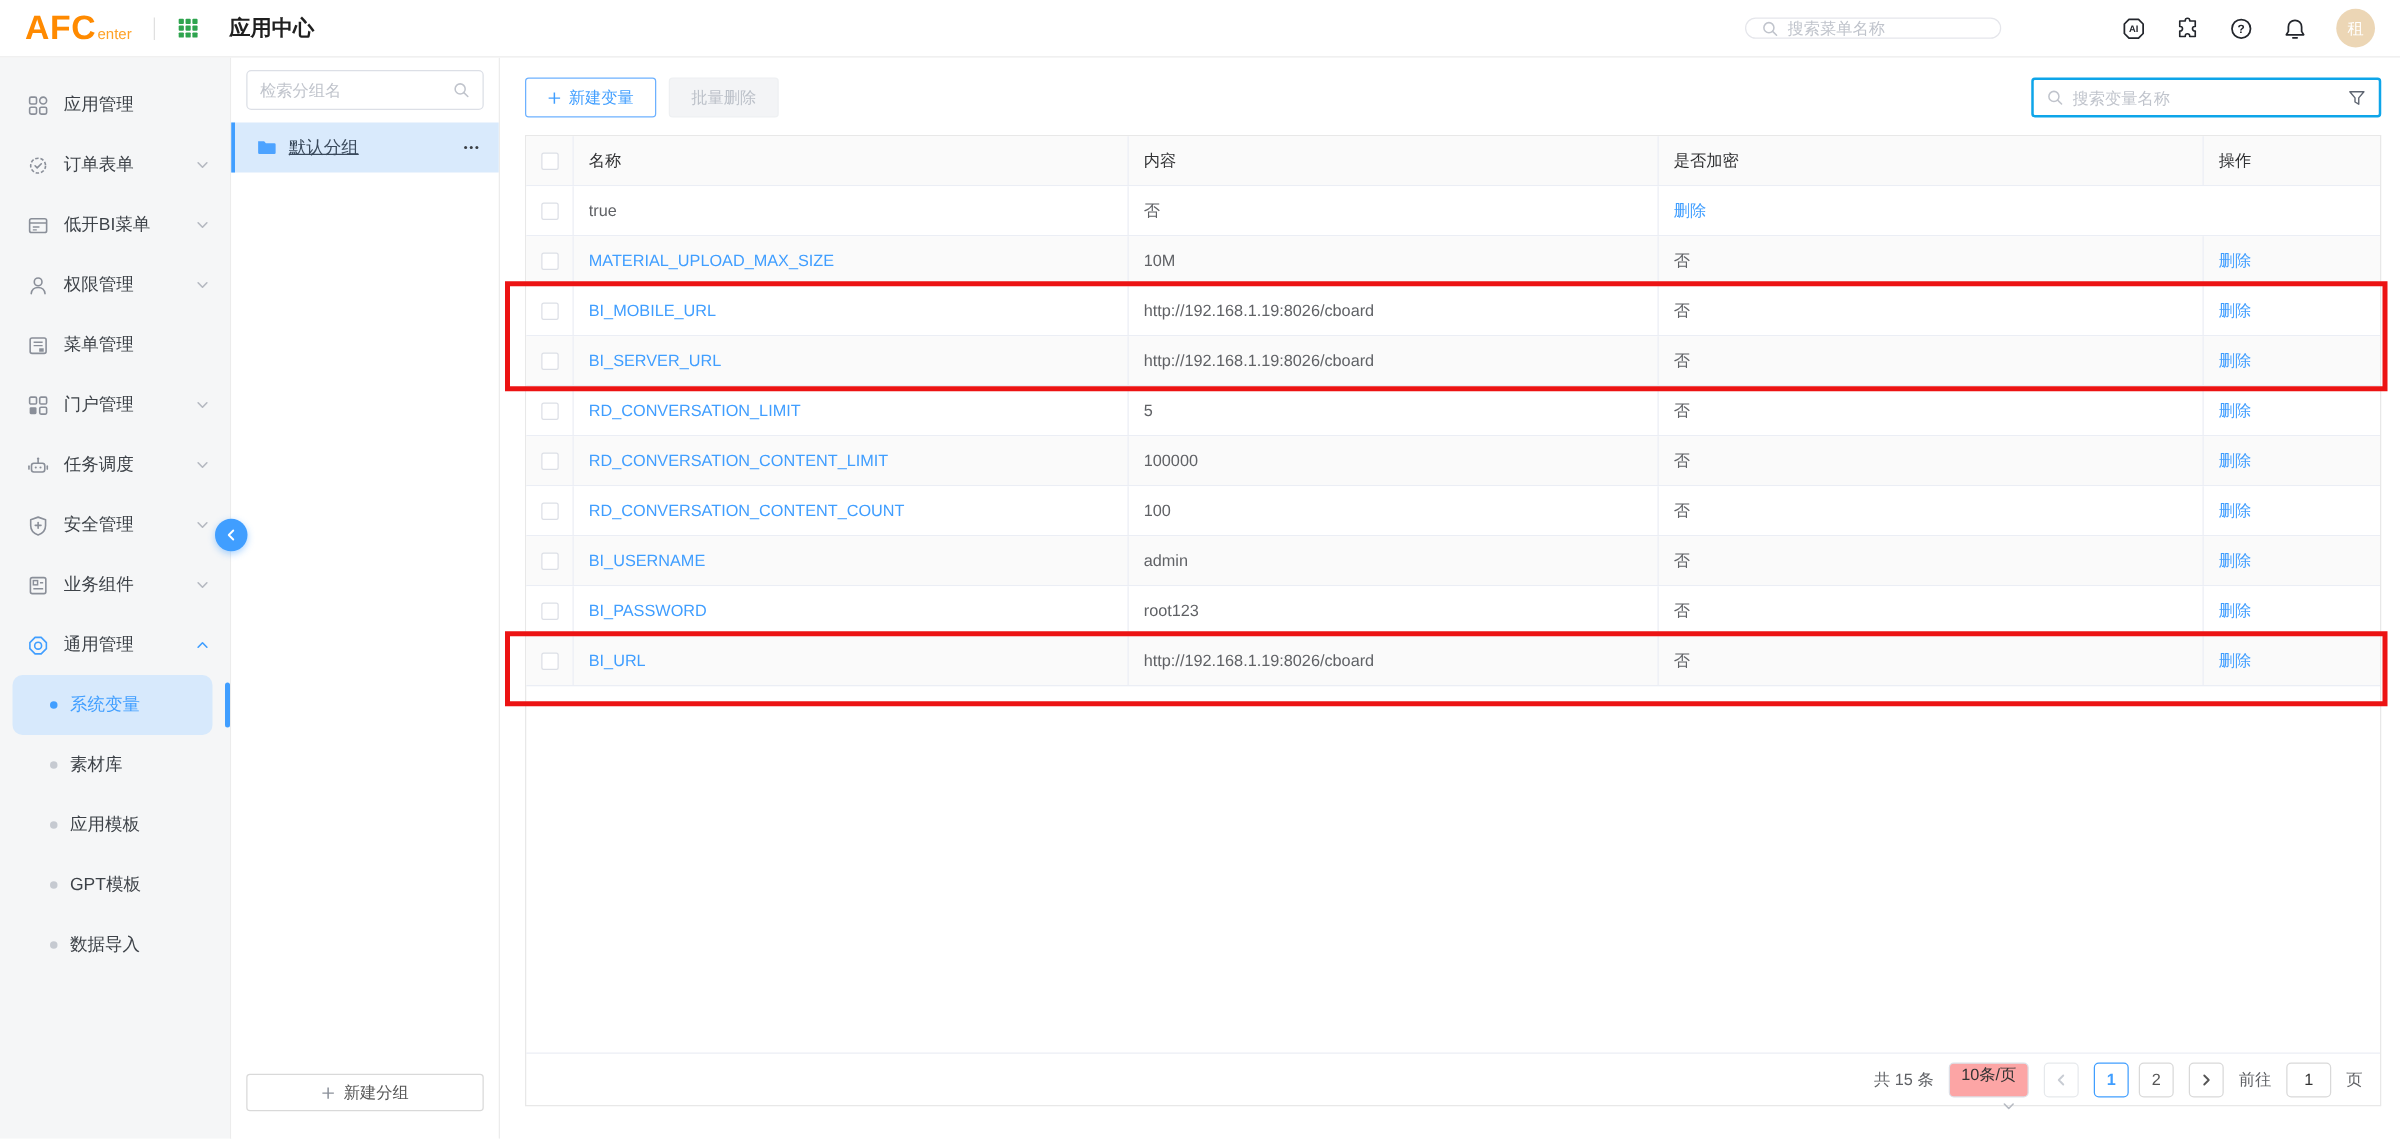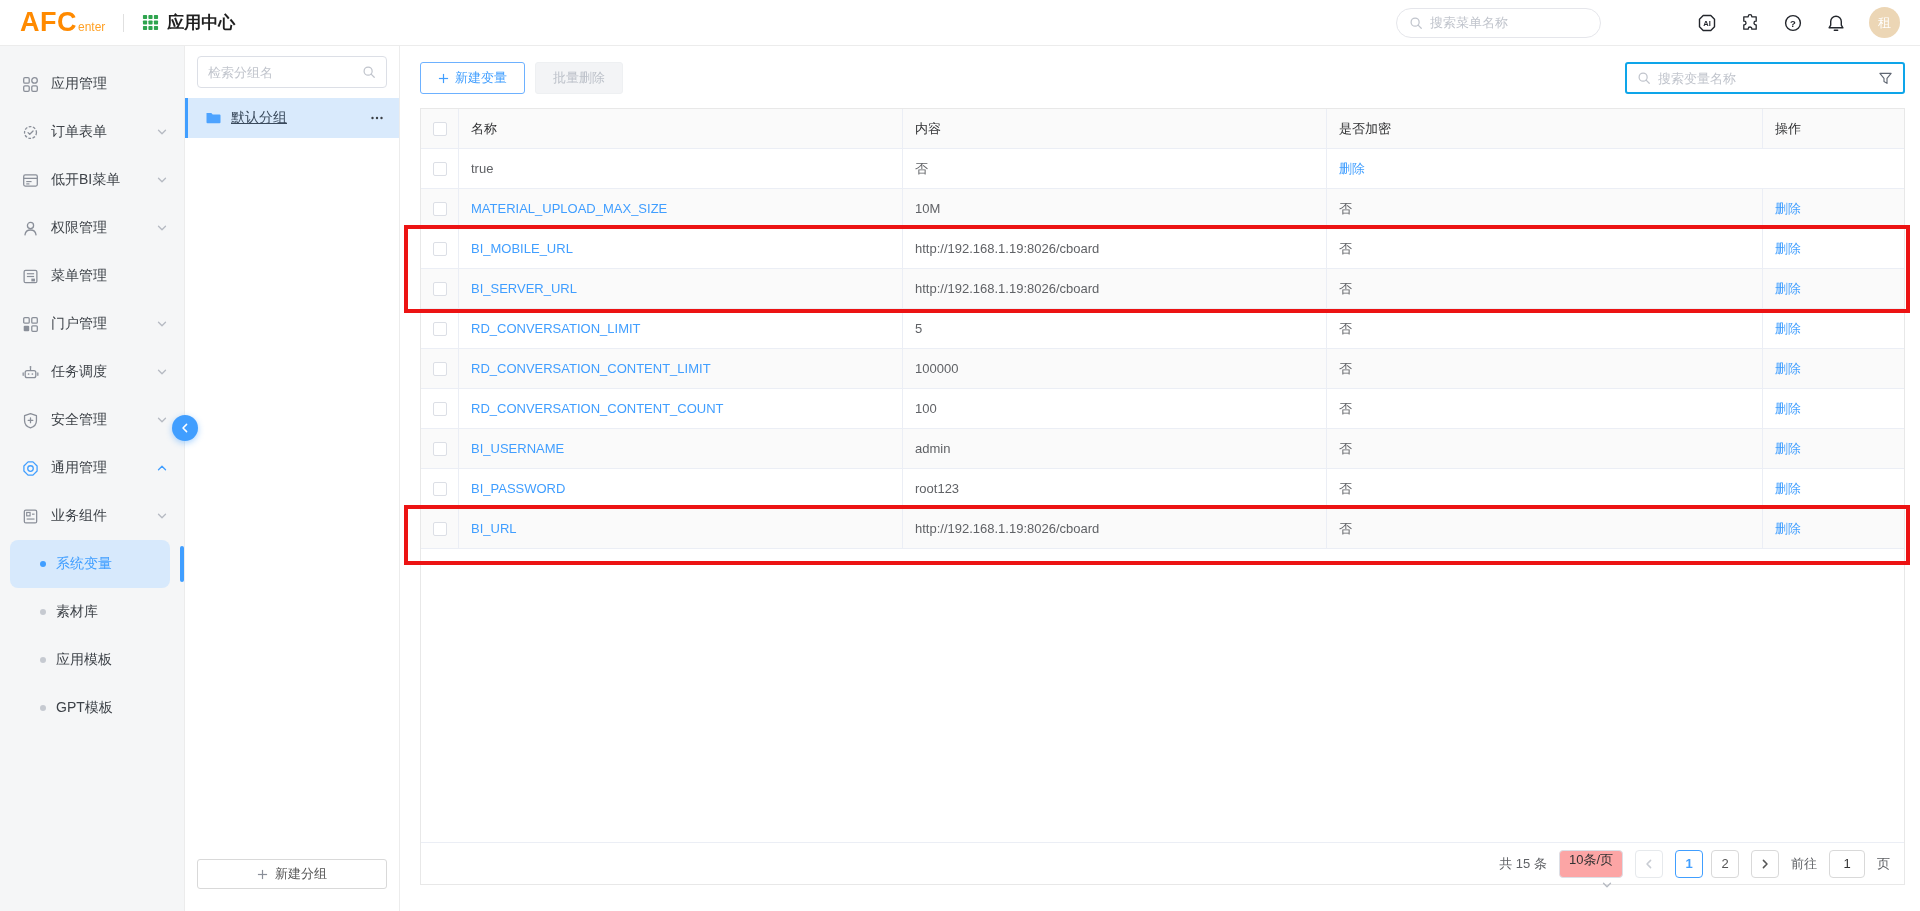--- a/index.html
+++ b/index.html
@@ -7,24 +7,24 @@
   input{outline:none;border:none;background:transparent;}
   input::placeholder{color:#c0c4cc;}
   button{cursor:pointer;}
 
   
   .header{height:46px;background:#fff;border-bottom:1px solid #ececec;display:flex;align-items:center;padding:0 20px;position:relative;z-index:6;}
   .logo{display:flex;align-items:baseline;cursor:pointer;}
   .logo-main{font-size:27px;font-weight:800;color:#ff8a00;letter-spacing:.5px;line-height:1;}
   .logo-sub{font-size:12px;font-weight:400;color:#ffa126;margin-left:1px;}
   .vdiv{width:1px;height:18px;background:#e0e0e0;margin:0 18px;}
-  .title-block{display:flex;align-items:center;gap:8px;}
+  .title-block{display:flex;align-items:center;gap:24px;}
   .app-title{font-size:17px;font-weight:700;color:#1f1f1f;}
   .hspacer{flex:1;}
-  .hsearch{width:205px;height:30px;border:1px solid #e5e6eb;border-radius:16px;display:flex;align-items:center;gap:7px;padding:0 12px;color:#c0c4cc;background:#fff;}
+  .hsearch{width:205px;height:17px;border:1px solid #e5e6eb;border-radius:16px;display:flex;align-items:center;gap:7px;padding:0 12px;color:#c0c4cc;background:#fff;}
   .hsearch input{flex:1;font-size:13px;color:#333;min-width:0;}
   .hicons{display:flex;align-items:center;gap:23px;margin-left:96px;color:#23262c;}
   .hicon{display:flex;cursor:pointer;}
   .avatar{width:31px;height:31px;border-radius:50%;background:#ecd6b5;color:#fff;font-size:13px;display:flex;align-items:center;justify-content:center;cursor:pointer;}
 
   
   .layout{display:flex;height:865px;}
 
   
   .sidebar{width:185px;background:#f5f6f7;border-right:1px solid #ececec;padding-top:14px;flex-shrink:0;position:relative;}
@@ -258,67 +258,71 @@
               <line x1="5.8" y1="7.8" x2="10.2" y2="7.8" stroke="currentColor" stroke-width="1.2" stroke-linecap="round"></line>
             </svg>
           </span>
           <span class="s-label">安全管理</span>
           <span class="s-chev">
             <svg width="12" height="12" viewBox="0 0 12 12">
               <polyline points="2.5,4.2 6,7.8 9.5,4.2" fill="none" stroke="currentColor" stroke-width="1.3" stroke-linecap="round" stroke-linejoin="round"></polyline>
             </svg>
           </span>
         </div>
-        <div class="side-item active">
-          <span class="s-icon">
-            <svg width="17" height="17" viewBox="0 0 16 16">
-              <polygon points="5.7,1.8 10.3,1.8 14.2,5.7 14.2,10.3 10.3,14.2 5.7,14.2 1.8,10.3 1.8,5.7" fill="none" stroke="currentColor" stroke-width="1.2" stroke-linejoin="round"></polygon>
-              <circle cx="8" cy="8" r="2.6" fill="none" stroke="currentColor" stroke-width="1.2"></circle>
-            </svg>
-          </span>
-          <span class="s-label">通用管理</span>
-          <span class="s-chev">
-            <svg width="12" height="12" viewBox="0 0 12 12">
-              <polyline points="2.5,7.8 6,4.2 9.5,7.8" fill="none" stroke="currentColor" stroke-width="1.3" stroke-linecap="round" stroke-linejoin="round"></polyline>
-            </svg>
-          </span>
-        </div>
         <div class="side-item">
           <span class="s-icon">
             <svg width="17" height="17" viewBox="0 0 16 16">
               <rect x="2.2" y="2" width="11.6" height="12" rx="1.4" fill="none" stroke="currentColor" stroke-width="1.2"></rect>
               <rect x="4.4" y="4.2" width="3.2" height="3.2" fill="none" stroke="currentColor" stroke-width="1.1"></rect>
               <line x1="9.4" y1="5.8" x2="11.8" y2="5.8" stroke="currentColor" stroke-width="1.1"></line>
               <line x1="4.4" y1="10.4" x2="11.8" y2="10.4" stroke="currentColor" stroke-width="1.1"></line>
             </svg>
           </span>
           <span class="s-label">业务组件</span>
           <span class="s-chev">
             <svg width="12" height="12" viewBox="0 0 12 12">
               <polyline points="2.5,4.2 6,7.8 9.5,4.2" fill="none" stroke="currentColor" stroke-width="1.3" stroke-linecap="round" stroke-linejoin="round"></polyline>
+            </svg>
+          </span>
+        </div>
+        <div class="side-item active">
+          <span class="s-icon">
+            <svg width="17" height="17" viewBox="0 0 16 16">
+              <polygon points="5.7,1.8 10.3,1.8 14.2,5.7 14.2,10.3 10.3,14.2 5.7,14.2 1.8,10.3 1.8,5.7" fill="none" stroke="currentColor" stroke-width="1.2" stroke-linejoin="round"></polygon>
+              <circle cx="8" cy="8" r="2.6" fill="none" stroke="currentColor" stroke-width="1.2"></circle>
+            </svg>
+          </span>
+          <span class="s-label">通用管理</span>
+          <span class="s-chev">
+            <svg width="12" height="12" viewBox="0 0 12 12">
+              <polyline points="2.5,7.8 6,4.2 9.5,7.8" fill="none" stroke="currentColor" stroke-width="1.3" stroke-linecap="round" stroke-linejoin="round"></polyline>
             </svg>
           </span>
         </div>
         <div>
           <div class="sub-item active">
             <span class="dot"></span>
             <span>系统变量</span>
             <span class="side-bar-ind"></span>
           </div>
           <div class="sub-item">
             <span class="dot"></span>
             <span>素材库</span>
           </div>
           <div class="sub-item">
             <span class="dot"></span>
             <span>应用模板</span>
           </div>
           <div class="sub-item">
             <span class="dot"></span>
             <span>GPT模板</span>
+          </div>
+          <div class="sub-item">
+            <span class="dot"></span>
+            <span>数据导入</span>
           </div>
         </div>
       </nav>
   </aside>
 
   <section class="groups">
     <div class="group-search">
       <input placeholder="检索分组名" style="">
       <span style="display:flex;">
           <svg width="14" height="14" viewBox="0 0 16 16">

